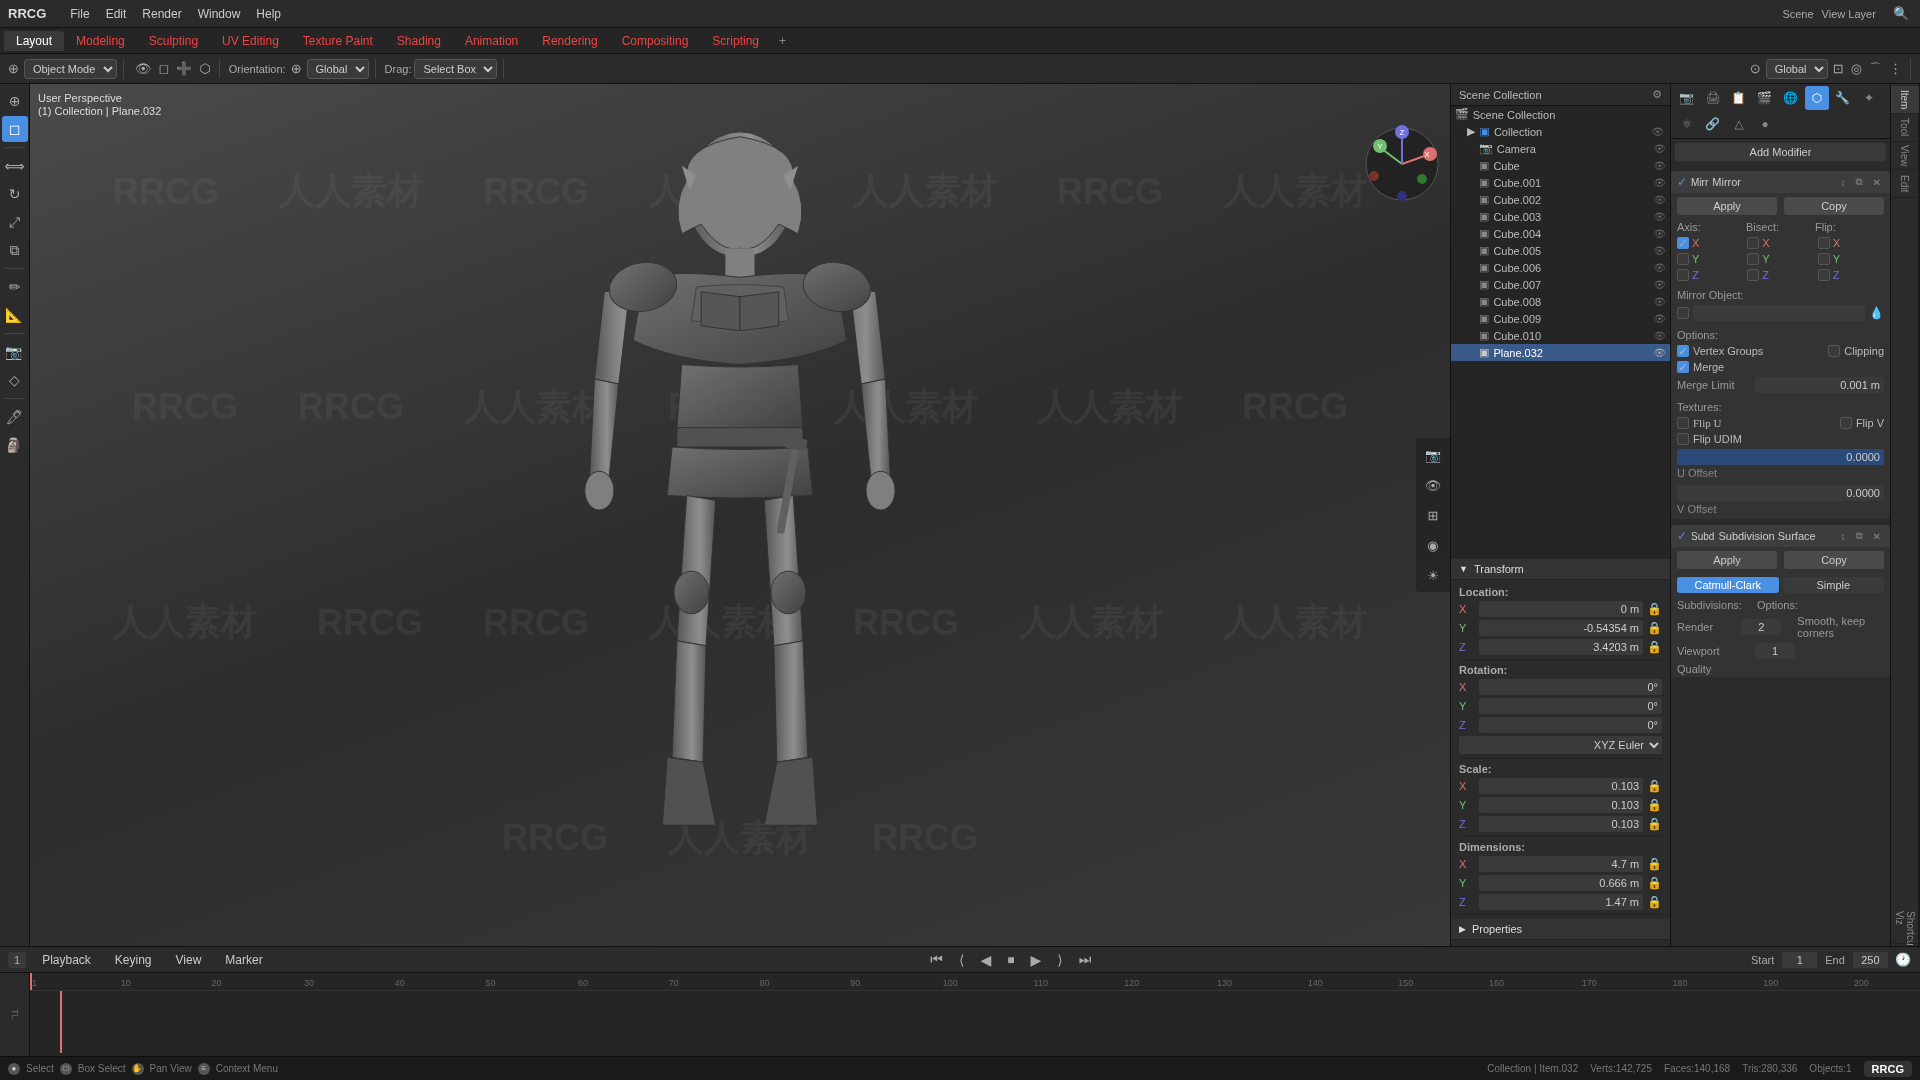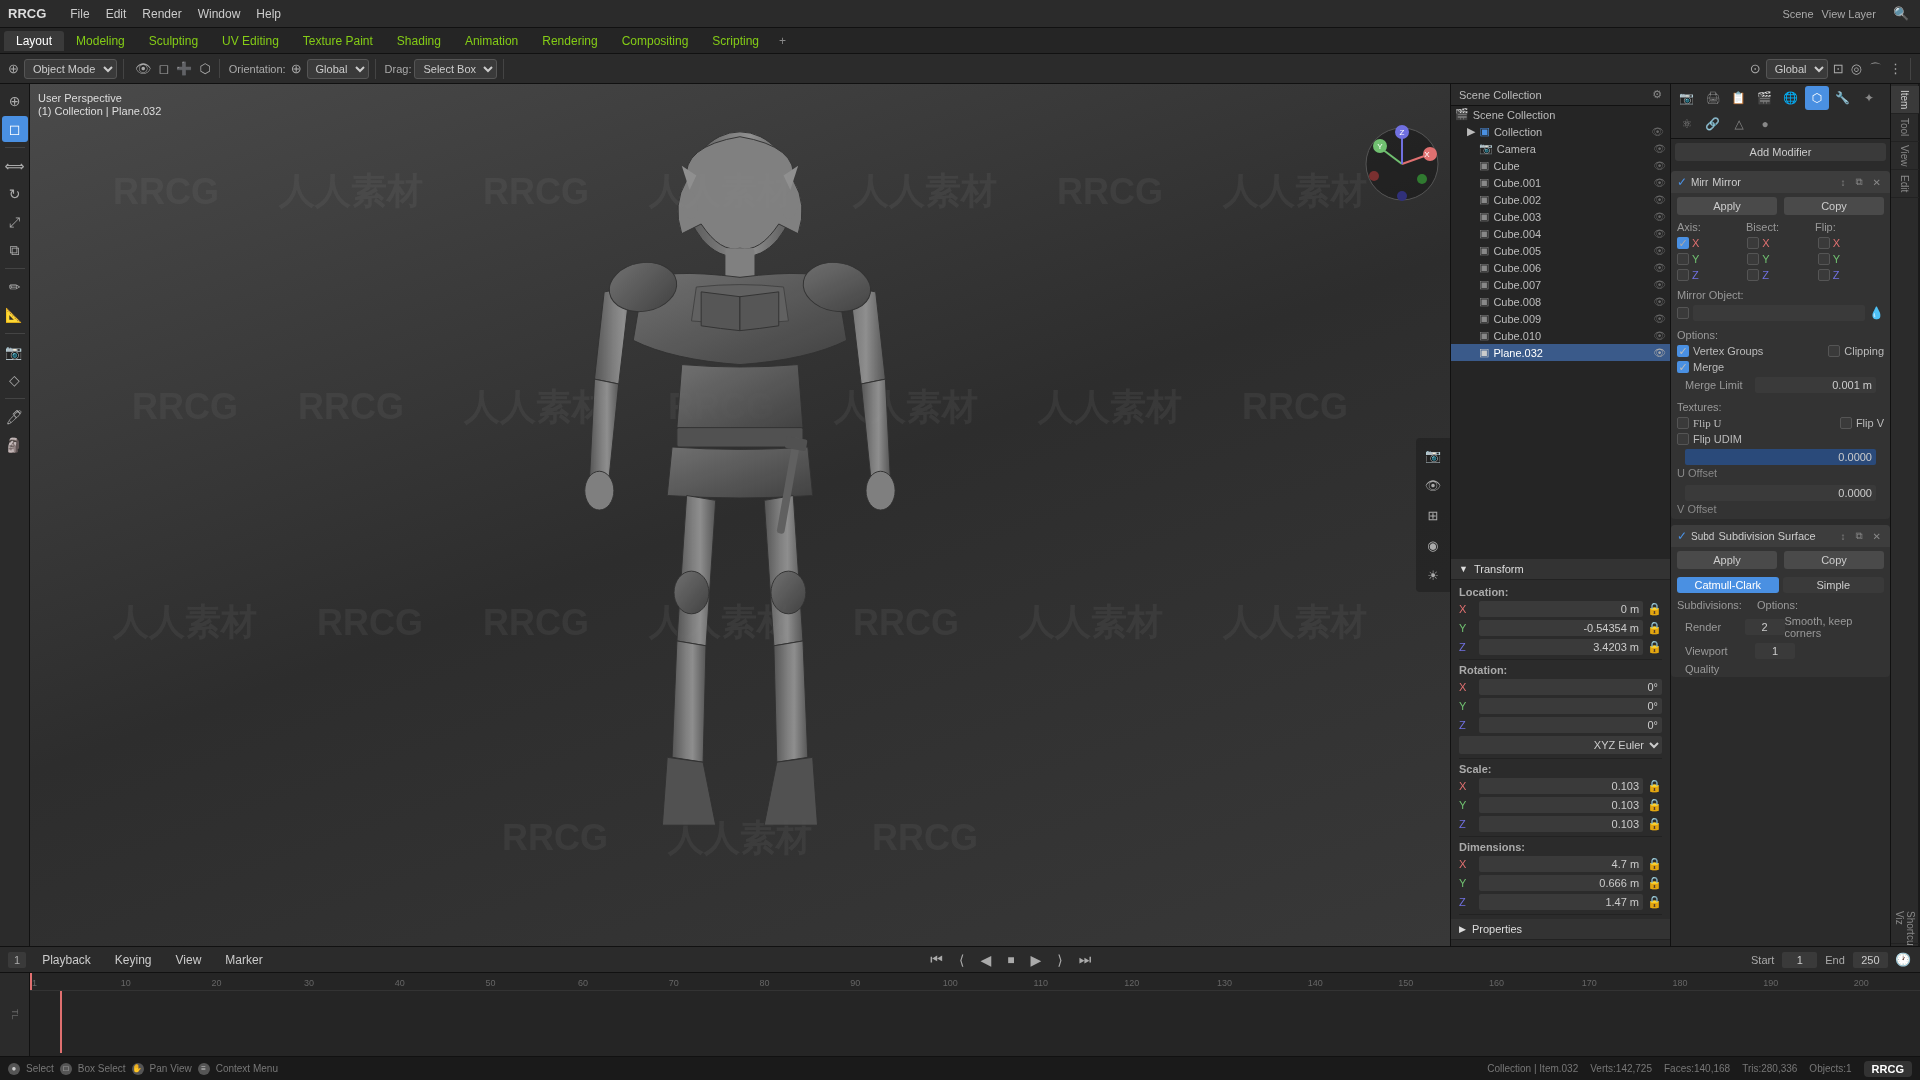--- a/index.html
+++ b/index.html
@@ -42,21 +42,21 @@
     .workspace-tabs {
       background: #252525;
       height: 26px;
       display: flex;
       align-items: center;
       border-bottom: 1px solid #111;
       flex-shrink: 0;
       padding: 0 4px;
     }
     .tab {
-      color: #84cc16;
+      color: #ef4444;
       padding: 3px 12px;
       cursor: pointer;
       font-size: 12px;
       border-radius: 3px 3px 0 0;
     }
     .tab.active {
       background: #3a3a3a;
       color: #fff;
     }
     .tab-plus {
@@ -343,22 +343,22 @@
       font-size: 11px;
       padding: 2px 4px;
       border-radius: 2px;
       width: 100%;
     }
     .input-blue {
       background: #2a4a7a;
     }
     .input-row {
       display: flex;
-      gap: 0;
-      padding: 2px 14px;
+      gap: 8px;
+      padding: 2px 6px;
       align-items: center;
     }
     .input-row-label {
       width: 70px;
       color: #999;
       font-size: 11px;
     }
 
     
     .num-input {

